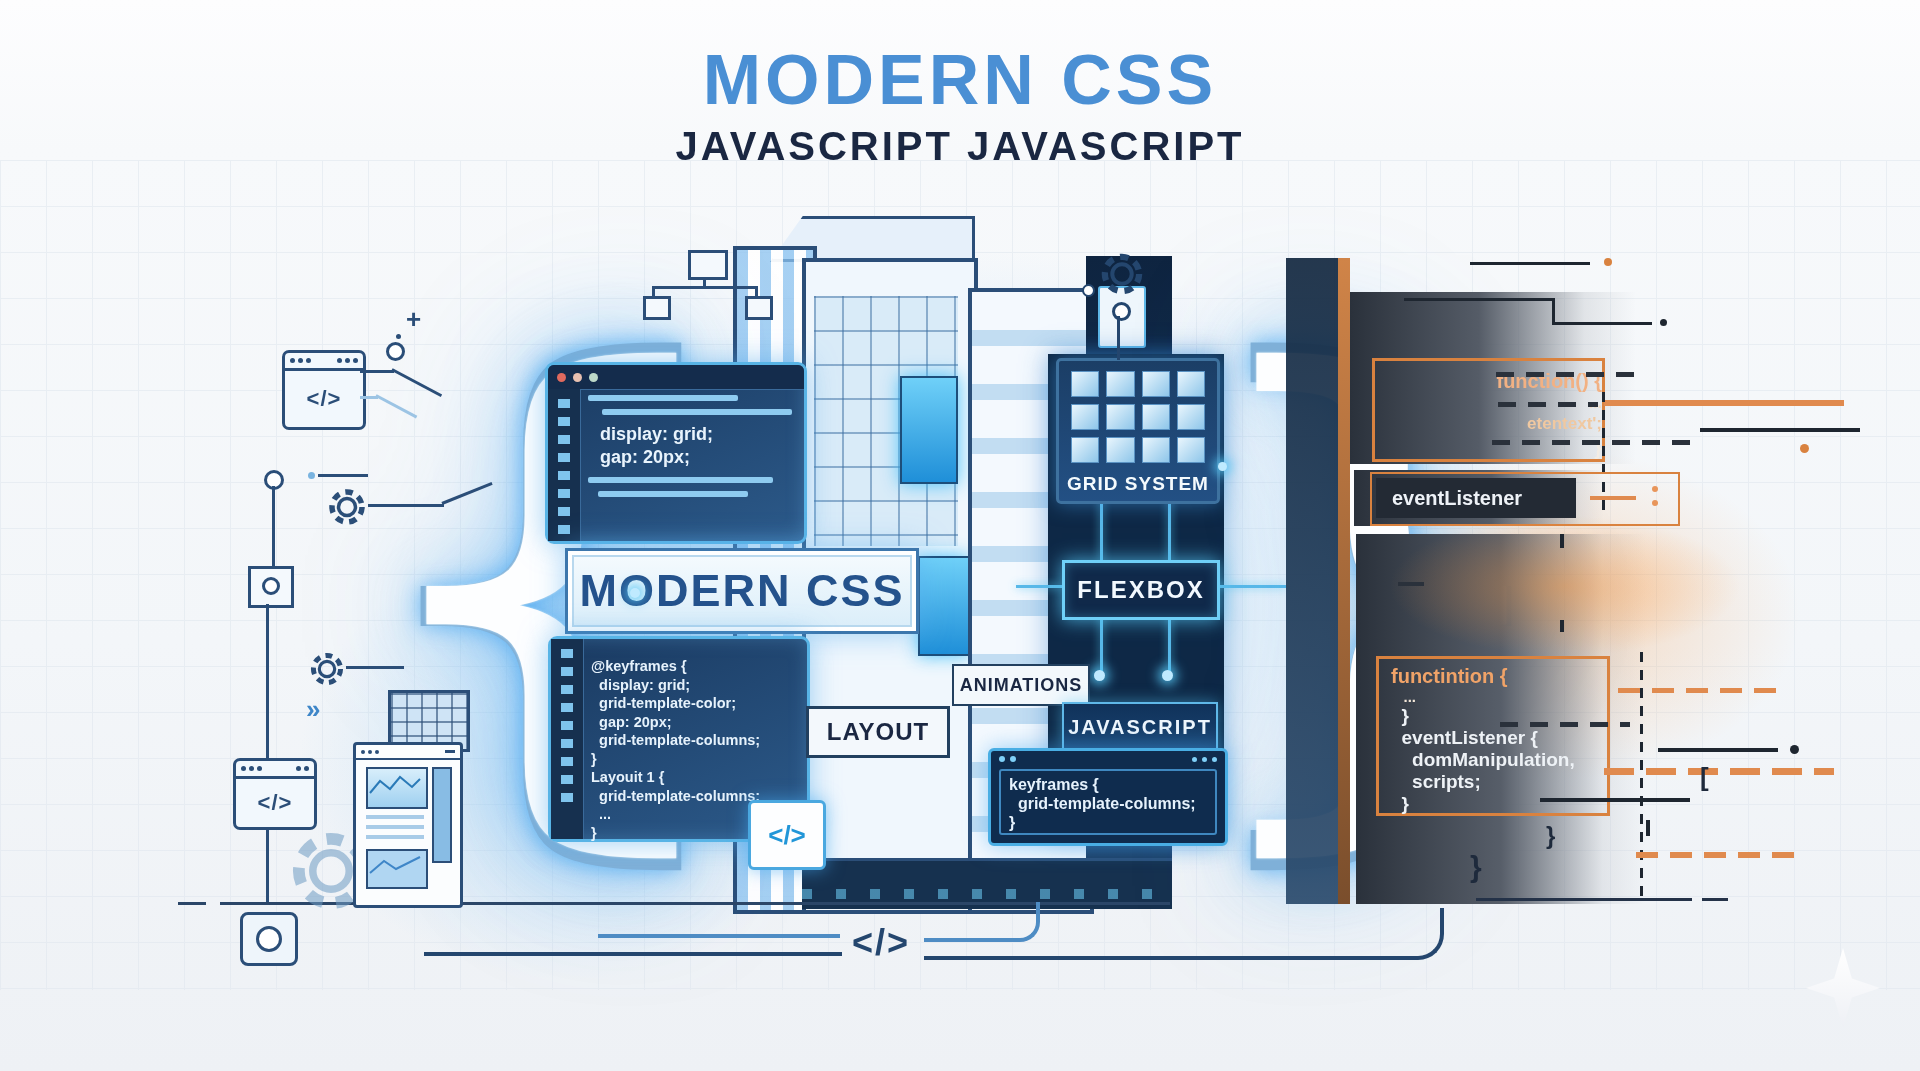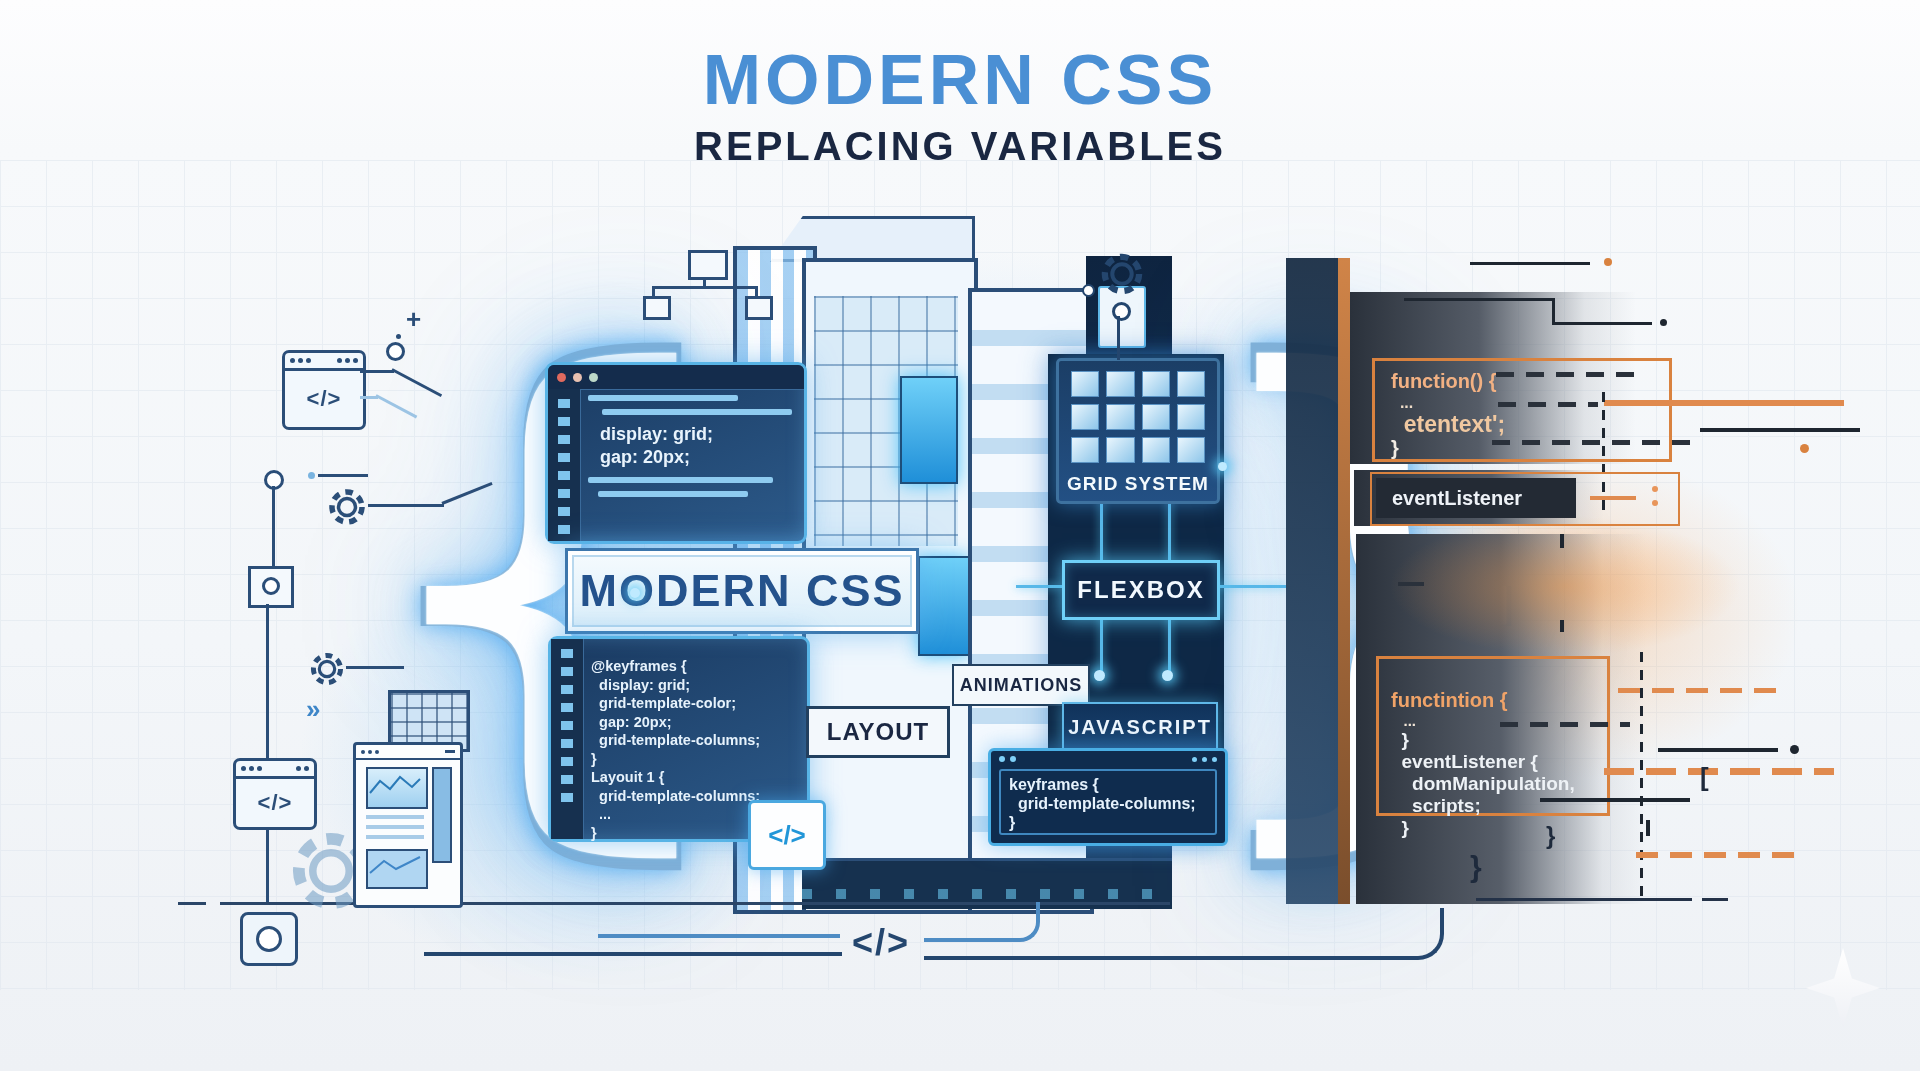--- a/index.html
+++ b/index.html
@@ -66,21 +66,21 @@
 <body>
 
 <div id="canvas">
 
   <div class="abs gridlayer" style="left:0;top:160px;width:1920px;height:830px;"></div>
   <div class="abs glow" style="left:520px;top:250px;width:920px;height:660px;background:radial-gradient(closest-side,rgba(150,205,248,.5),transparent);"></div>
   <div class="abs glow" style="left:300px;top:540px;width:540px;height:440px;background:radial-gradient(closest-side,rgba(140,200,245,.45),transparent);"></div>
   <div class="abs glow" style="left:1320px;top:450px;width:480px;height:330px;background:radial-gradient(closest-side,rgba(244,150,66,.32),transparent);"></div>
 
   <div class="abs title" style="top:40px;">MODERN CSS</div>
-  <div class="abs subtitle" style="top:124px;">REPLACING VARIABLES</div>
+  <div class="abs subtitle" style="top:124px;">JAVASCRIPT JAVASCRIPT</div>
 
   <div class="abs" style="left:770px;top:216px;width:205px;height:46px;background:#e6f0fa;clip-path:polygon(16% 0,100% 0,100% 100%,0 100%);box-shadow:inset 0 0 0 3px #2b4e78;"></div>
   <div class="abs vstripes" style="left:733px;top:246px;width:76px;height:660px;border:4px solid #2b4e78;"></div>
   <div class="abs" style="left:802px;top:258px;width:168px;height:648px;background:#f0f7fd;border:4px solid #2b4e78;"></div>
   <div class="abs windowgrid" style="left:814px;top:296px;width:144px;height:250px;background-color:#d9ebf8;"></div>
   <div class="abs screen" style="left:900px;top:376px;width:54px;height:104px;"></div>
   <div class="abs screen" style="left:918px;top:556px;width:48px;height:96px;"></div>
   <div class="abs floors" style="left:968px;top:288px;width:118px;height:618px;border:4px solid #2b4e78;"></div>
   <div class="abs" style="left:1086px;top:256px;width:86px;height:650px;background:linear-gradient(180deg,#0e2440,#1d3f66);"></div>
   <div class="abs" style="left:1098px;top:286px;width:44px;height:58px;background:#eef6fc;border:2px solid #5fb8e8;border-radius:3px;"></div>
@@ -214,24 +214,24 @@
   <div class="abs" style="left:1354px;top:470px;width:250px;height:56px;background:linear-gradient(90deg,#2a313b 0%,#555c67 55%,rgba(170,175,182,.25) 90%,transparent);"></div>
   <div class="abs" style="left:1356px;top:534px;width:290px;height:370px;background:linear-gradient(90deg,#2a313b 0%,#575e69 50%,rgba(170,175,182,.22) 85%,transparent);"></div>
 
   <div class="abs" style="left:1404px;top:298px;width:150px;height:3px;background:#1e2630;"></div>
   <div class="abs" style="left:1552px;top:298px;width:3px;height:26px;background:#1e2630;"></div>
   <div class="abs" style="left:1552px;top:322px;width:100px;height:3px;background:#1e2630;"></div>
   <div class="abs" style="left:1660px;top:319px;width:7px;height:7px;border-radius:50%;background:#1e2630;"></div>
   <div class="abs" style="left:1470px;top:262px;width:120px;height:3px;background:#1e2630;"></div>
   <div class="abs" style="left:1604px;top:258px;width:8px;height:8px;border-radius:50%;background:#d9823f;"></div>
 
-  <div class="abs orangebox" style="left:1372px;top:358px;width:300px;height:104px;padding:8px 0 0 16px;box-sizing:border-box;">
+  <div class="abs orangebox" style="left:1372px;top:358px;width:233px;height:104px;padding:8px 0 0 16px;box-sizing:border-box;text-align:right;">
     <div class="jscode" style="font-size:20px;line-height:25px;color:#f2b183;">function() {</div>
     <div class="jscode" style="font-size:16px;line-height:18px;color:#eedcc8;">  ...</div>
-    <div class="jscode" style="font-size:23px;line-height:24px;color:#f0c8a0;">  etentext';</div>
+    <div class="jscode" style="font-size:17px;line-height:24px;color:#f0c8a0;">  etentext';</div>
     <div class="jscode" style="font-size:20px;line-height:24px;color:#f2ece4;">}</div>
   </div>
   <div class="abs dash d-dark" style="left:1496px;top:372px;width:140px;"></div>
   <div class="abs dash d-dark" style="left:1498px;top:402px;width:100px;"></div>
   <div class="abs" style="left:1604px;top:400px;width:240px;height:6px;background:#e08a4e;"></div>
   <div class="abs" style="left:1700px;top:428px;width:160px;height:4px;background:#1e2630;"></div>
   <div class="abs dash d-dark" style="left:1492px;top:440px;width:200px;"></div>
   <div class="abs" style="left:1800px;top:444px;width:9px;height:9px;border-radius:50%;background:#d9823f;"></div>
   <div class="abs vdash" style="left:1602px;top:392px;height:120px;"></div>
 
@@ -241,21 +241,21 @@
   </div>
   <div class="abs" style="left:1590px;top:496px;width:46px;height:4px;background:#e08a4e;"></div>
   <div class="abs" style="left:1652px;top:486px;width:6px;height:6px;border-radius:50%;background:#e8955a;box-shadow:0 14px 0 #e8955a;"></div>
 
   <div class="abs glow" style="left:1390px;top:516px;width:350px;height:140px;background:radial-gradient(closest-side,rgba(250,150,60,.45),transparent);border-radius:20%;"></div>
   <div class="abs" style="left:1560px;top:534px;width:4px;height:14px;background:#1e2630;"></div>
   <div class="abs" style="left:1560px;top:620px;width:4px;height:12px;background:#1e2630;"></div>
   <div class="abs" style="left:1398px;top:582px;width:26px;height:4px;background:#2a313b;"></div>
 
   <div class="abs orangebox" style="left:1376px;top:656px;width:234px;height:160px;padding:6px 0 0 12px;box-sizing:border-box;">
-    <div class="jscode" style="font-size:20px;line-height:23px;color:#f0a368;margin-top:24px;">functintion {</div>
+    <div class="jscode" style="font-size:20px;line-height:23px;color:#f0a368;">functintion {</div>
     <div class="jscode" style="font-size:15px;line-height:17px;color:#f2e6d8;">   ...</div>
     <div class="jscode" style="font-size:19px;line-height:22px;color:#eef2f6;">  }</div>
     <div class="jscode" style="font-size:19px;line-height:22px;color:#eef2f6;">  eventListener {</div>
     <div class="jscode" style="font-size:19px;line-height:22px;color:#eef2f6;">    domManipulation,</div>
     <div class="jscode" style="font-size:19px;line-height:22px;color:#eef2f6;">    scripts;</div>
     <div class="jscode" style="font-size:19px;line-height:22px;color:#eef2f6;">  }</div>
   </div>
   <div class="abs dash d-orange" style="left:1618px;top:688px;width:170px;"></div>
   <div class="abs dash d-dark" style="left:1500px;top:722px;width:130px;"></div>
   <div class="abs" style="left:1658px;top:748px;width:120px;height:4px;background:#1e2630;"></div>

